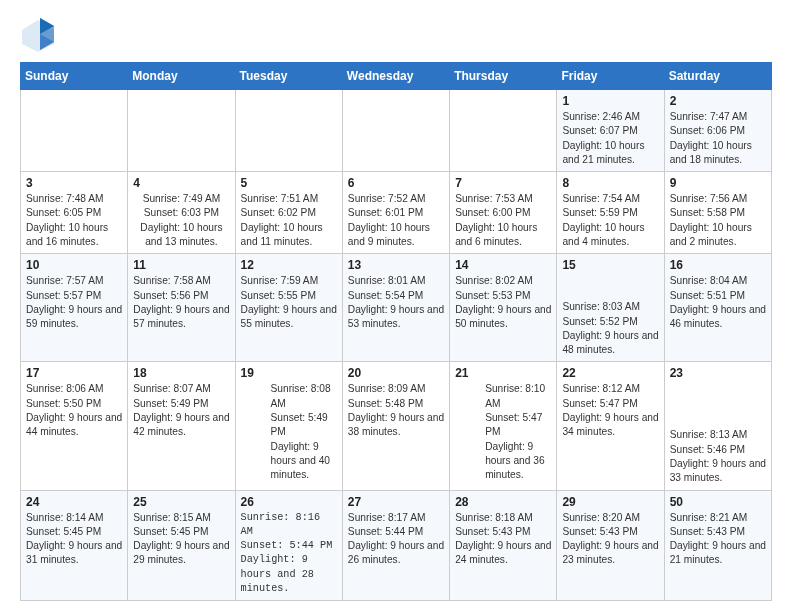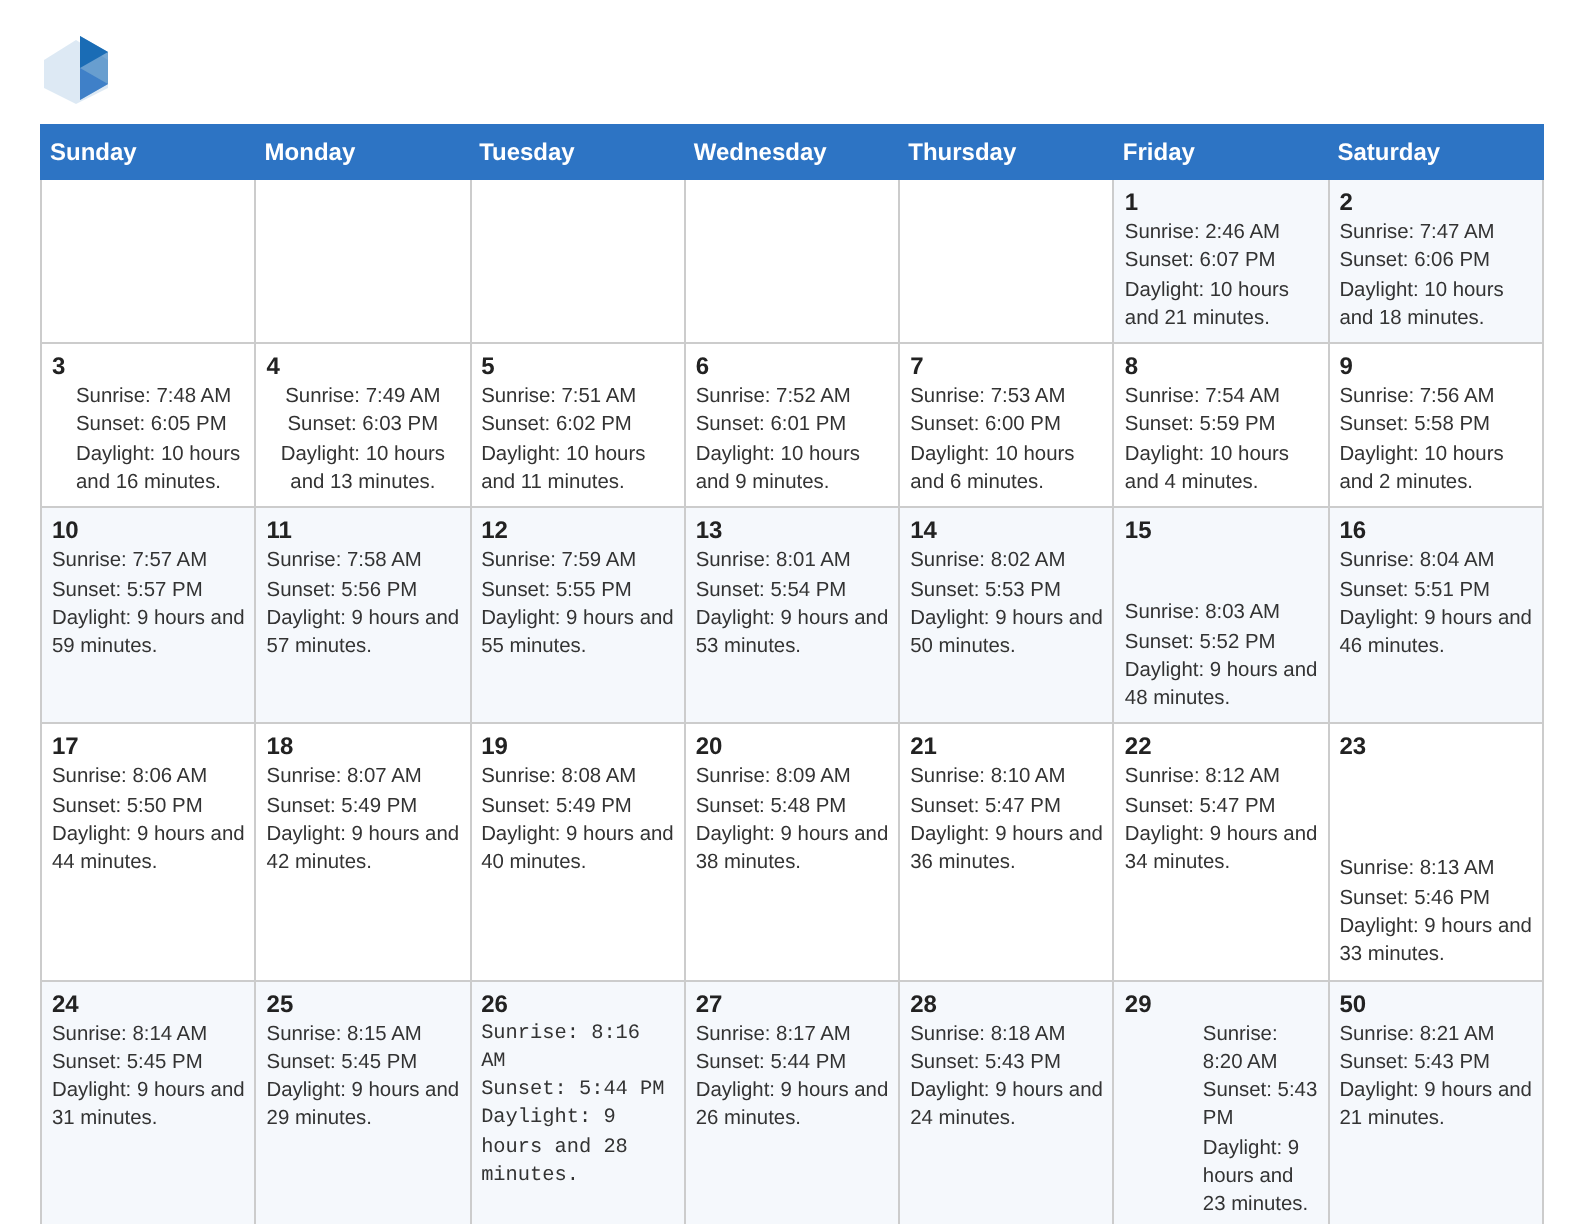--- a/index.html
+++ b/index.html
@@ -159,21 +159,21 @@
           <td>
             <span class="day-number">2</span>
             <div class="day-info" style="white-space: pre-line;">Sunrise: 7:47 AM
 Sunset: 6:06 PM
 Daylight: 10 hours and 18 minutes.</div>
           </td>
         </tr>
         <tr>
           <td>
             <span class="day-number">3</span>
-            <div class="day-info" style="white-space: pre-line; margin-left: 12px;">Sunrise: 7:48 AM
+            <div class="day-info" style="white-space: pre-line;">Sunrise: 7:48 AM
 Sunset: 6:05 PM
 Daylight: 10 hours and 16 minutes.</div>
           </td>
           <td>
             <span class="day-number">4</span>
             <div class="day-info" style="white-space: pre-line; text-align: center;">Sunrise: 7:49 AM
 Sunset: 6:03 PM
 Daylight: 10 hours and 13 minutes.</div>
           </td>
           <td>
@@ -259,33 +259,33 @@
 Daylight: 9 hours and 44 minutes.</div>
           </td>
           <td>
             <span class="day-number">18</span>
             <div class="day-info" style="white-space: pre-line;">Sunrise: 8:07 AM
 Sunset: 5:49 PM
 Daylight: 9 hours and 42 minutes.</div>
           </td>
           <td>
             <span class="day-number">19</span>
-            <div class="day-info" style="white-space: pre-line;">Sunrise: 8:08 AM
+            <div class="day-info" style="white-space: pre-line; margin-left: 30px;">Sunrise: 8:08 AM
 Sunset: 5:49 PM
 Daylight: 9 hours and 40 minutes.</div>
           </td>
           <td>
             <span class="day-number">20</span>
             <div class="day-info" style="white-space: pre-line;">Sunrise: 8:09 AM
 Sunset: 5:48 PM
 Daylight: 9 hours and 38 minutes.</div>
           </td>
           <td>
             <span class="day-number">21</span>
-            <div class="day-info" style="white-space: pre-line;">Sunrise: 8:10 AM
+            <div class="day-info" style="white-space: pre-line; margin-left: 30px;">Sunrise: 8:10 AM
 Sunset: 5:47 PM
 Daylight: 9 hours and 36 minutes.</div>
           </td>
           <td>
             <span class="day-number">22</span>
             <div class="day-info" style="white-space: pre-line;">Sunrise: 8:12 AM
 Sunset: 5:47 PM
 Daylight: 9 hours and 34 minutes.</div>
           </td>
           <td>
@@ -321,21 +321,21 @@
 Daylight: 9 hours and 26 minutes.</div>
           </td>
           <td>
             <span class="day-number">28</span>
             <div class="day-info" style="white-space: pre-line;">Sunrise: 8:18 AM
 Sunset: 5:43 PM
 Daylight: 9 hours and 24 minutes.</div>
           </td>
           <td>
             <span class="day-number">29</span>
-            <div class="day-info" style="white-space: pre-line; margin-left: 39px;">Sunrise: 8:20 AM
+            <div class="day-info" style="white-space: pre-line;">Sunrise: 8:20 AM
 Sunset: 5:43 PM
 Daylight: 9 hours and 23 minutes.</div>
           </td>
           <td>
             <span class="day-number">50</span>
             <div class="day-info" style="white-space: pre-line;">Sunrise: 8:21 AM
 Sunset: 5:43 PM
 Daylight: 9 hours and 21 minutes.</div>
           </td>
         </tr>

